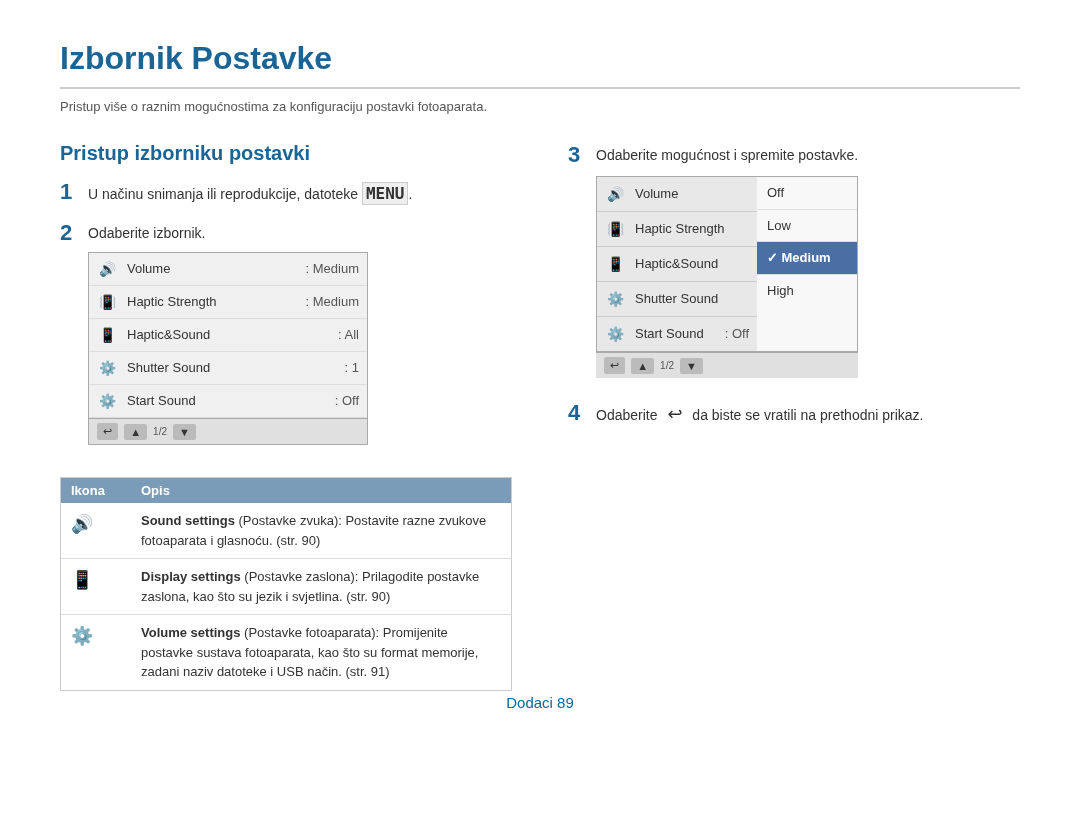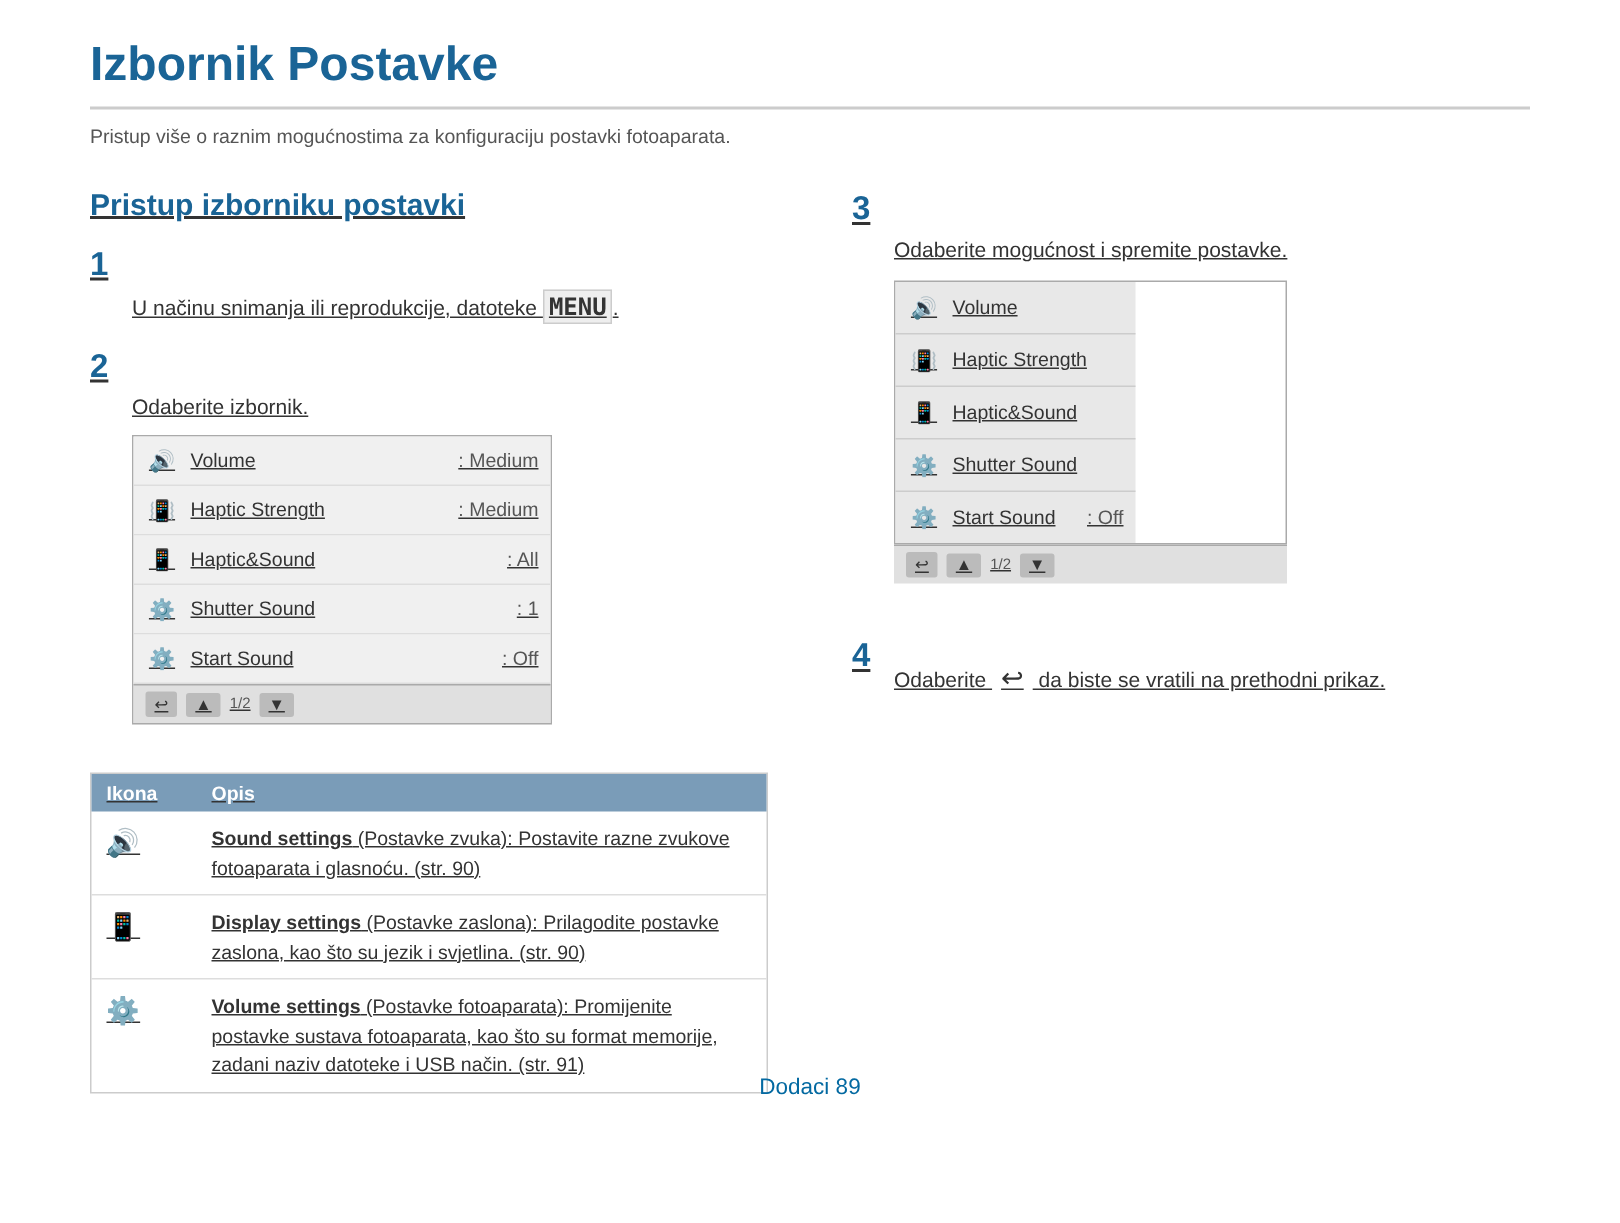--- a/index.html
+++ b/index.html
@@ -6,40 +6,39 @@
     body {
       font-family: Arial, sans-serif;
       background: #fff;
       width: 1080px;
       height: 815px;
       overflow: hidden;
       color: #333;
       font-size: 14px;
     }
     .page {
-      padding: 24px 60px;
+      padding: 40px 60px;
       position: relative;
     }
     .page-title {
       font-size: 32px;
       font-weight: bold;
       color: #1a6496;
       border-bottom: 2px solid #ccc;
       padding-bottom: 10px;
       margin-bottom: 10px;
     }
     .page-subtitle {
       font-size: 13px;
       color: #555;
       margin-bottom: 28px;
     }
     .two-col {
       display: flex;
       gap: 56px;
-      text-decoration: underline;
     }
     .left-col {
       flex: 1;
     }
     .right-col {
       flex: 1;
     }
     .section-title {
       font-size: 20px;
       color: #1a6496;
@@ -57,21 +56,20 @@
       font-weight: bold;
       margin-right: 8px;
       line-height: 1.2;
       min-width: 20px;
     }
     .step-text {
       font-size: 14px;
       color: #333;
       line-height: 1.5;
       padding-top: 3px;
-      margin-top: 27px;
     }
     .step-text .menu-symbol {
       font-weight: bold;
       font-family: monospace;
       font-size: 16px;
       background: #eee;
       padding: 1px 3px;
       border: 1px solid #ccc;
     }
     
@@ -355,20 +353,26 @@
                 <div class="d-row">
                   <div class="menu-icon">⚙️</div>
                   <div class="menu-label">Shutter Sound</div>
                 </div>
                 <div class="d-row">
                   <div class="menu-icon">⚙️</div>
                   <div class="menu-label">Start Sound</div>
                   <div class="menu-value">: Off</div>
                 </div>
               </div>
+              <div class="dropdown-right">
+                <div class="d-opt">Off</div>
+                <div class="d-opt">Low</div>
+                <div class="d-opt selected">Medium</div>
+                <div class="d-opt">High</div>
+              </div>
             </div>
             <div class="dropdown-footer">
               <button class="nav-btn">↩</button>
               <button class="nav-btn">▲</button>
               <span class="page-indicator">1/2</span>
               <button class="nav-btn">▼</button>
             </div>
           </div>
         </div>
       </div>

